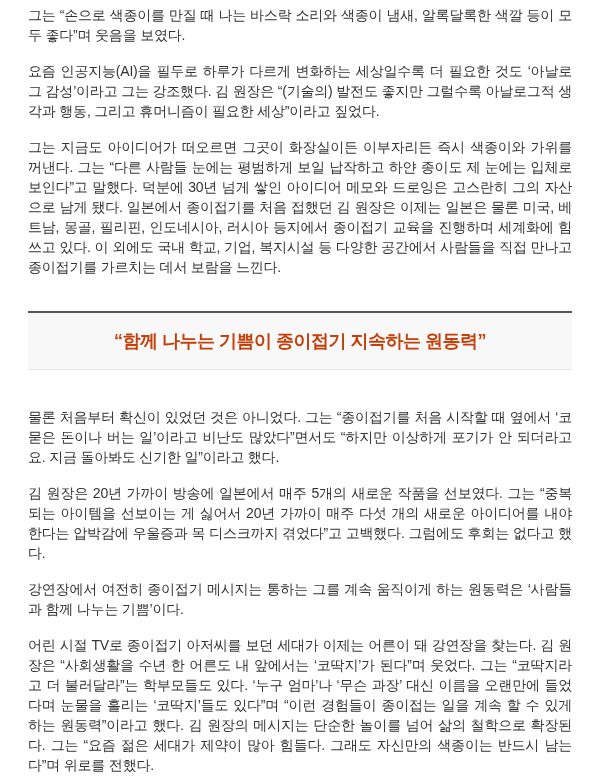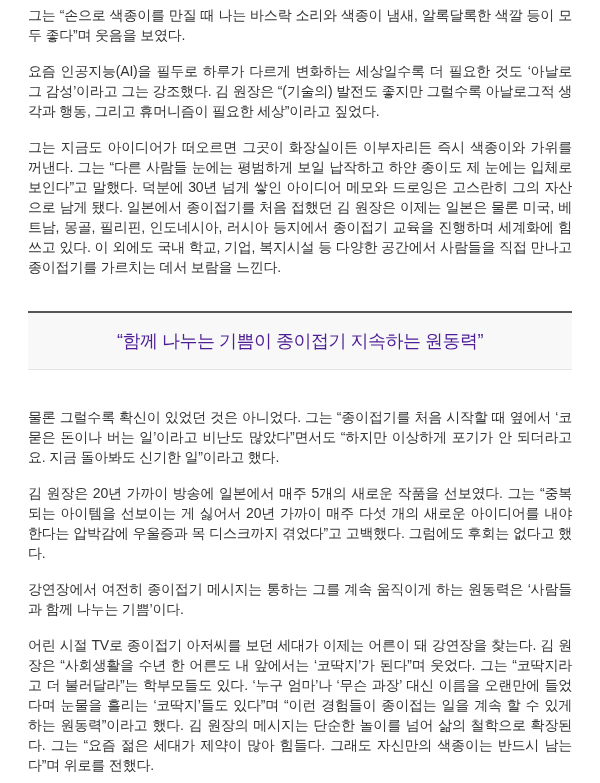--- a/index.html
+++ b/index.html
@@ -30,41 +30,41 @@
     margin: 34px 0 37px 0;
     background: #f8f8f8;
     border-top: 2px solid #555555;
     border-bottom: 1px solid #e4e4e4;
     padding: 16px 8px 15px 8px;
     text-align: center;
   }
   .pull-quote-text {
     font-size: 18px;
     line-height: 25px;
-    font-weight: 400;
-    color: #4c1d95;
+    font-weight: 700;
+    color: #c2410c;
     letter-spacing: -0.5px;
   }
 </style>
 </head>
 <body>
 
 <div class="article">
 
   <p class="body-par">그는 “손으로 색종이를 만질 때 나는 바스락 소리와 색종이 냄새, 알록달록한 색깔 등이 모두 좋다”며 웃음을 보였다.</p>
 
   <p class="body-par">요즘 인공지능(AI)을 필두로 하루가 다르게 변화하는 세상일수록 더 필요한 것도 ‘아날로그 감성’이라고 그는 강조했다. 김 원장은 “(기술의) 발전도 좋지만 그럴수록 아날로그적 생각과 행동, 그리고 휴머니즘이 필요한 세상”이라고 짚었다.</p>
 
   <p class="body-par">그는 지금도 아이디어가 떠오르면 그곳이 화장실이든 이부자리든 즉시 색종이와 가위를 꺼낸다. 그는 “다른 사람들 눈에는 평범하게 보일 납작하고 하얀 종이도 제 눈에는 입체로 보인다”고 말했다. 덕분에 30년 넘게 쌓인 아이디어 메모와 드로잉은 고스란히 그의 자산으로 남게 됐다. 일본에서 종이접기를 처음 접했던 김 원장은 이제는 일본은 물론 미국, 베트남, 몽골, 필리핀, 인도네시아, 러시아 등지에서 종이접기 교육을 진행하며 세계화에 힘쓰고 있다. 이 외에도 국내 학교, 기업, 복지시설 등 다양한 공간에서 사람들을 직접 만나고 종이접기를 가르치는 데서 보람을 느낀다.</p>
 
   <div class="pull-quote">
     <span class="pull-quote-text">“함께 나누는 기쁨이 종이접기 지속하는 원동력”</span>
   </div>
 
-  <p class="body-par">물론 그럴수록 확신이 있었던 것은 아니었다. 그는 “종이접기를 처음 시작할 때 옆에서 ‘코 묻은 돈이나 버는 일’이라고 비난도 많았다”면서도 “하지만 이상하게 포기가 안 되더라고요. 지금 돌아봐도 신기한 일”이라고 했다.</p>
+  <p class="body-par">물론 처음부터 확신이 있었던 것은 아니었다. 그는 “종이접기를 처음 시작할 때 옆에서 ‘코 묻은 돈이나 버는 일’이라고 비난도 많았다”면서도 “하지만 이상하게 포기가 안 되더라고요. 지금 돌아봐도 신기한 일”이라고 했다.</p>
 
   <p class="body-par">김 원장은 20년 가까이 방송에 일본에서 매주 5개의 새로운 작품을 선보였다. 그는 “중복되는 아이템을 선보이는 게 싫어서 20년 가까이 매주 다섯 개의 새로운 아이디어를 내야 한다는 압박감에 우울증과 목 디스크까지 겪었다”고 고백했다. 그럼에도 후회는 없다고 했다.</p>
 
 
   <p class="body-par">강연장에서 여전히 종이접기 메시지는 통하는 그를 계속 움직이게 하는 원동력은 ‘사람들과 함께 나누는 기쁨’이다.</p>
 
   <p class="body-par">어린 시절 TV로 종이접기 아저씨를 보던 세대가 이제는 어른이 돼 강연장을 찾는다. 김 원장은 “사회생활을 수년 한 어른도 내 앞에서는 ‘코딱지’가 된다”며 웃었다. 그는 “코딱지라고 더 불러달라”는 학부모들도 있다. ‘누구 엄마’나 ‘무슨 과장’ 대신 이름을 오랜만에 들었다며 눈물을 흘리는 ‘코딱지’들도 있다”며 “이런 경험들이 종이접는 일을 계속 할 수 있게 하는 원동력”이라고 했다. 김 원장의 메시지는 단순한 놀이를 넘어 삶의 철학으로 확장된다. 그는 “요즘 젊은 세대가 제약이 많아 힘들다. 그래도 자신만의 색종이는 반드시 남는다”며 위로를 전했다.</p>
 
 </div>
 

